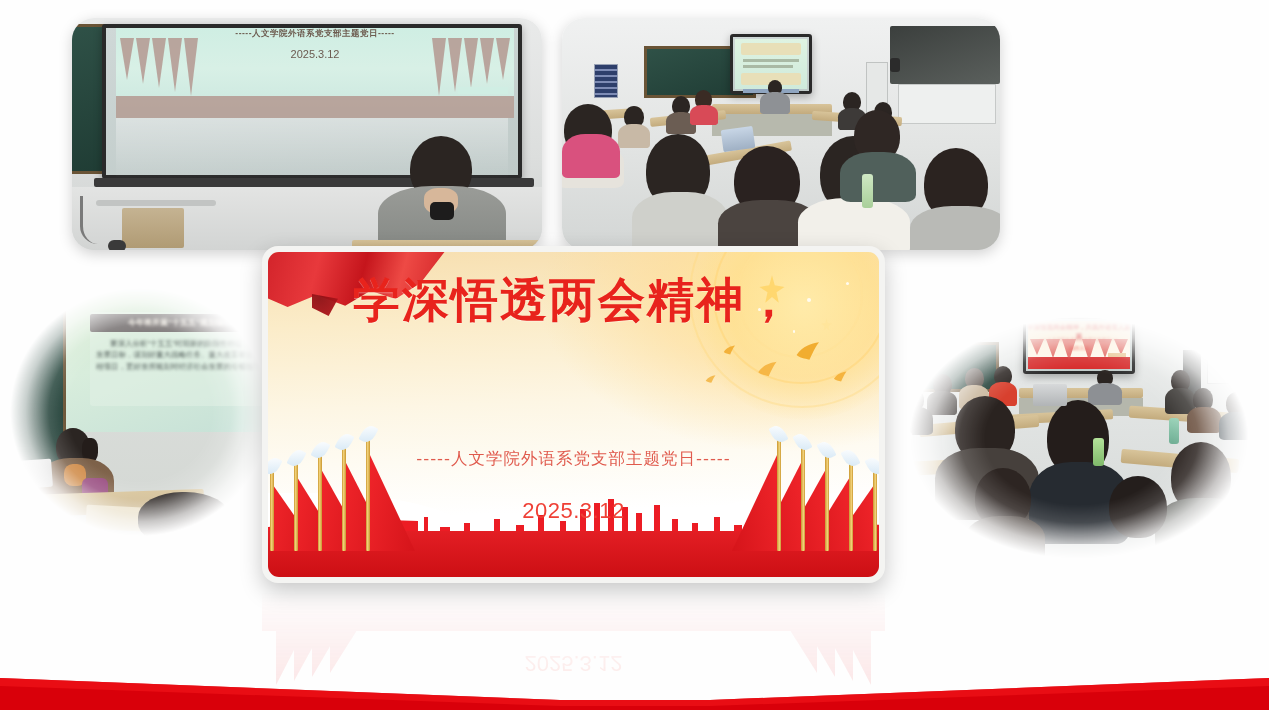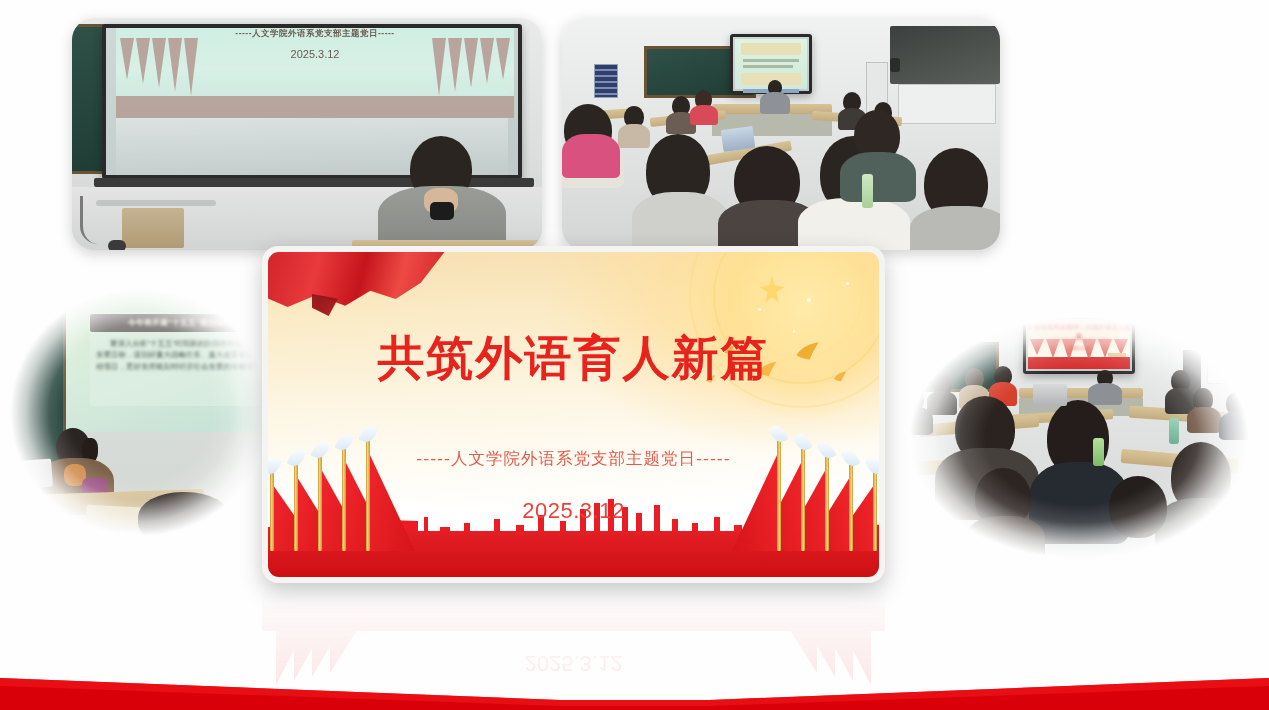--- a/index.html
+++ b/index.html
@@ -545,21 +545,21 @@
       <svg class="dove" style="right:28px; top:118px;" width="18" height="13" viewBox="0 0 40 26">
         <path d="M2 18 C10 6, 20 4, 30 2 C24 10, 22 16, 18 24 C12 22, 6 22, 2 18 Z" fill="#f3ab2e" opacity=".85"></path>
       </svg>
       <svg class="dove" style="right:160px; top:122px;" width="14" height="10" viewBox="0 0 40 26">
         <path d="M2 18 C10 6, 20 4, 30 2 C24 10, 22 16, 18 24 C12 22, 6 22, 2 18 Z" fill="#f0a623" opacity=".7"></path>
       </svg>
 
       <div class="ribbon"></div>
       <div class="ribbon-fold"></div>
 
-      <div class="pt-title pt-line2">共筑外语育人新篇</div>
+      <div class="pt-title pt-line1">学深悟透两会精神，</div>
       <div class="pt-sub">-----人文学院外语系党支部主题党日-----</div>
       <div class="pt-date">2025.3.12</div>
 
       <div class="hillwhite" style="left:-30px; border-radius:0 70% 0 0;"></div>
       <div class="hillwhite" style="right:-30px; border-radius:70% 0 0 0;"></div>
 
       <div class="flagblock left" style="width:150px; height:118px;">
         <div class="fg" style="left:6px;">
           <div class="cloth" style="height:66px;"></div>
             <div class="pole" style="height:82px;"></div>

